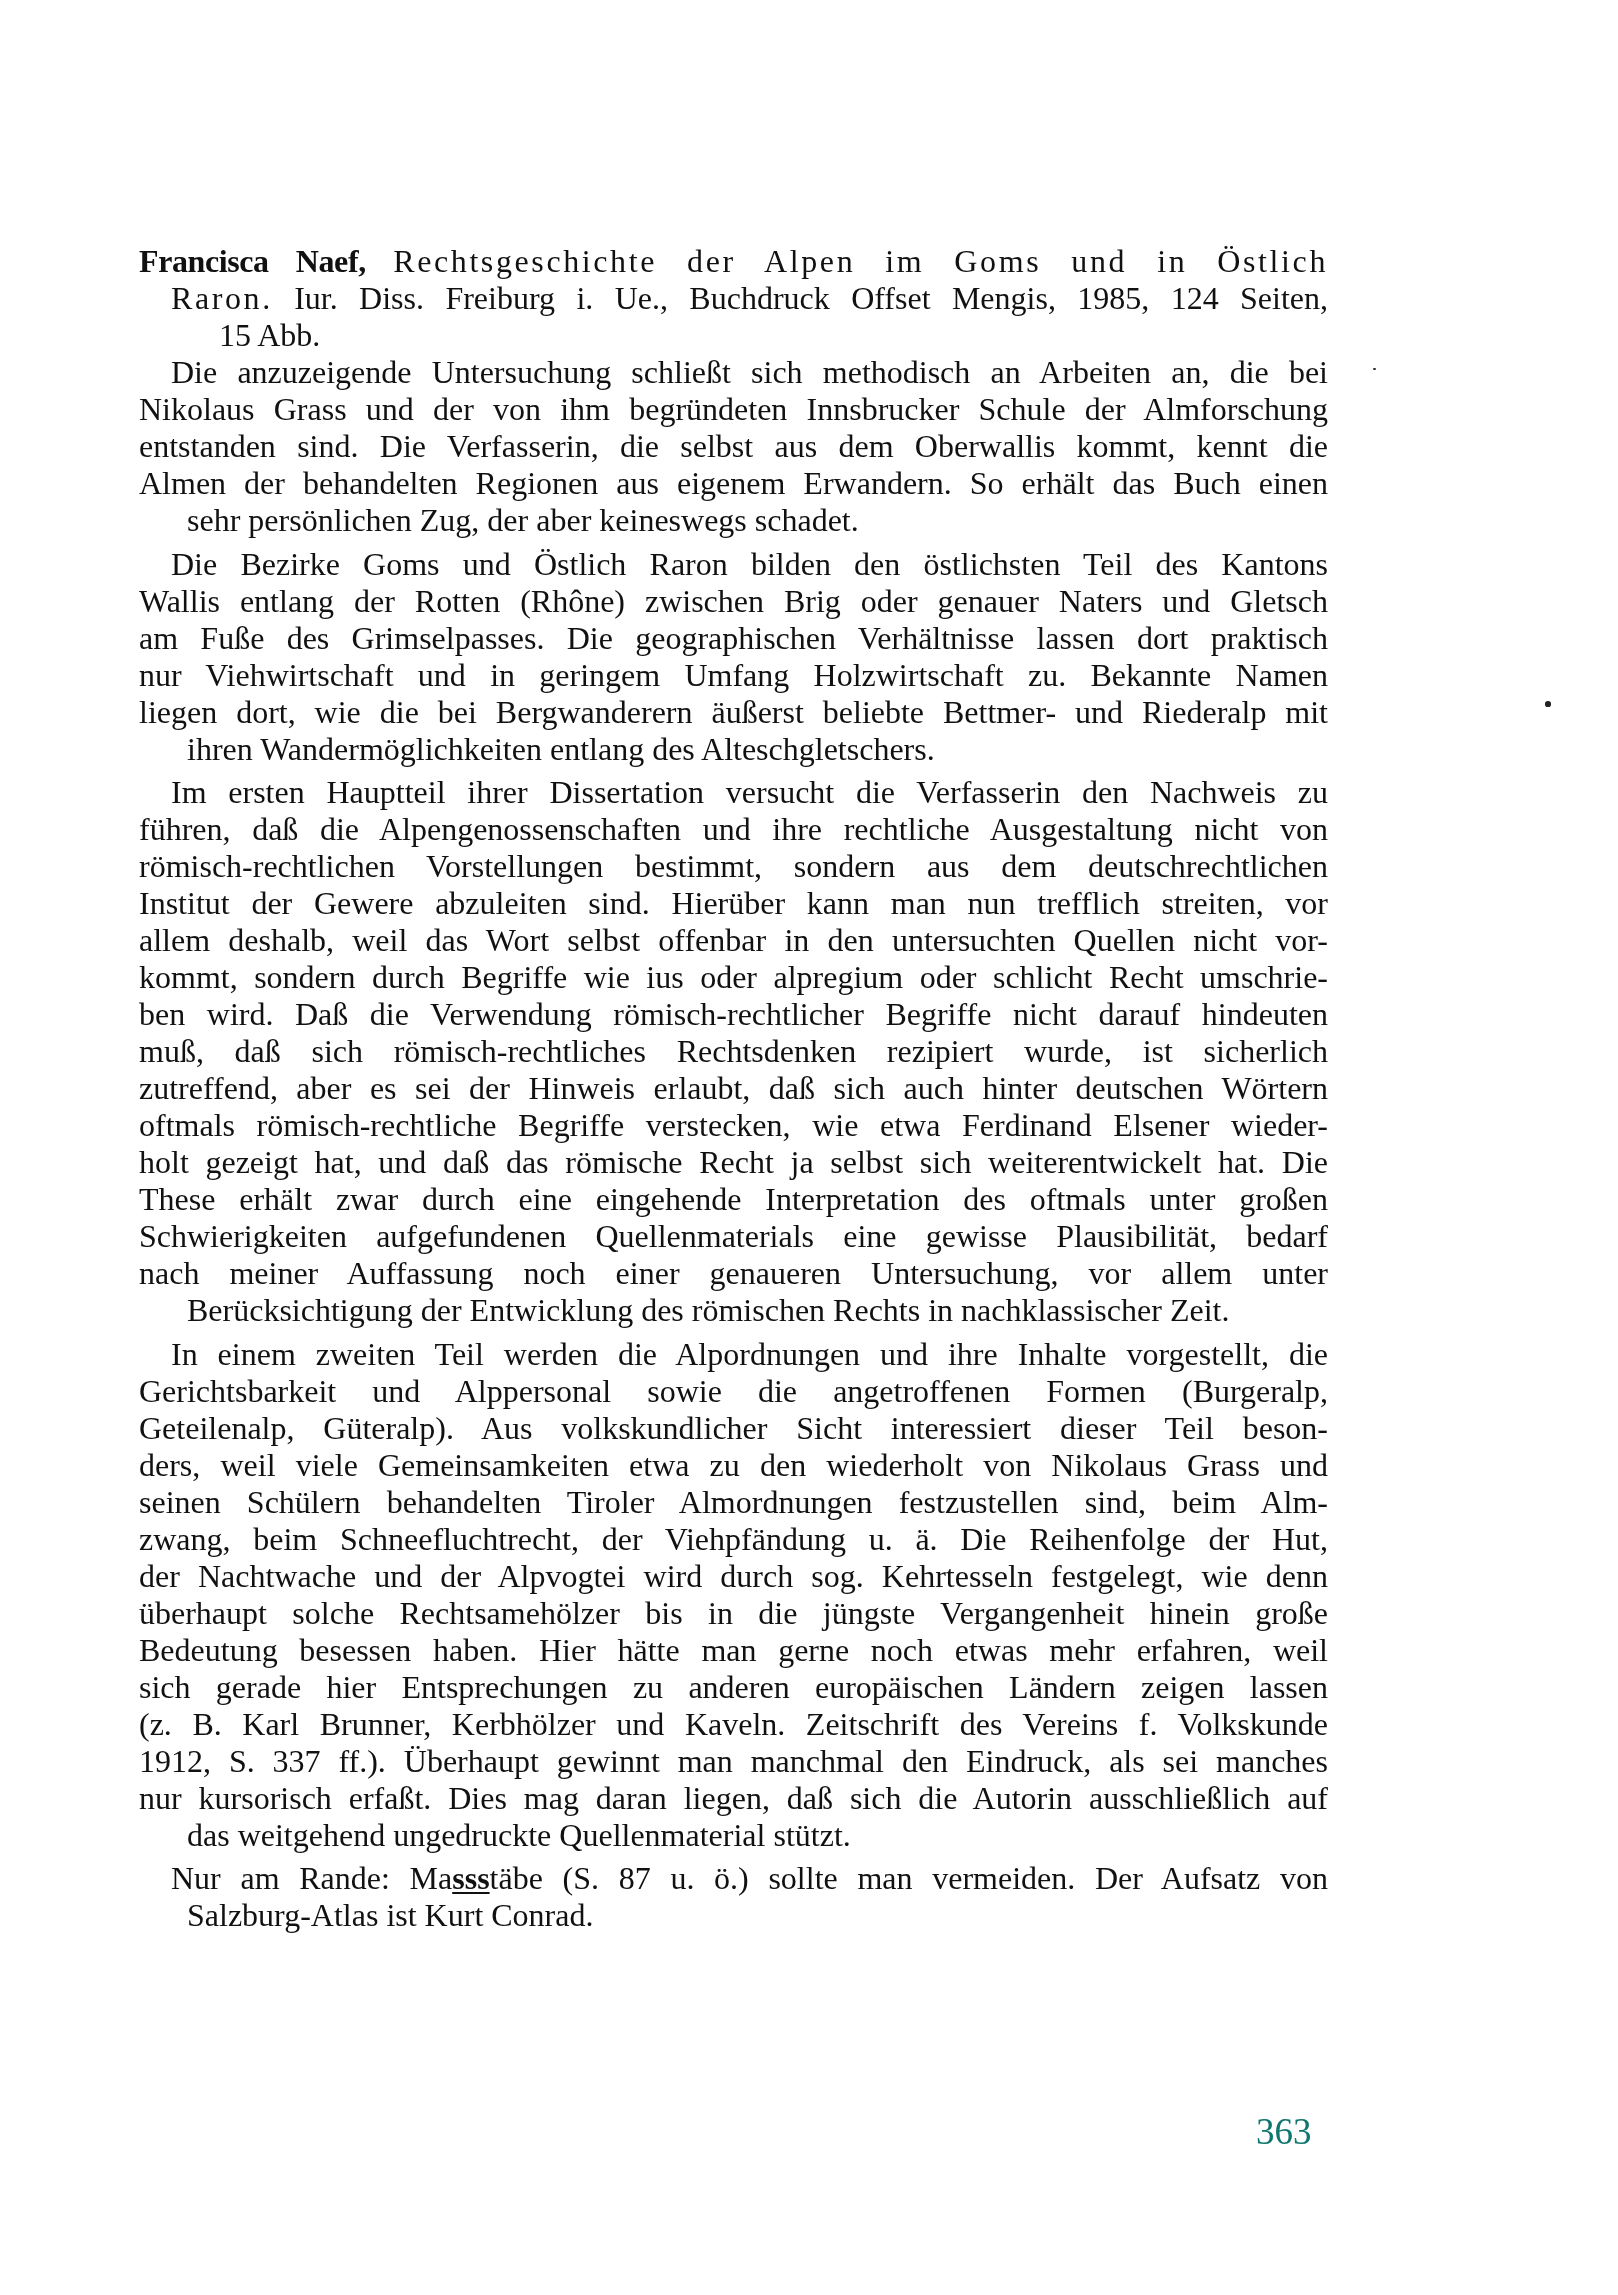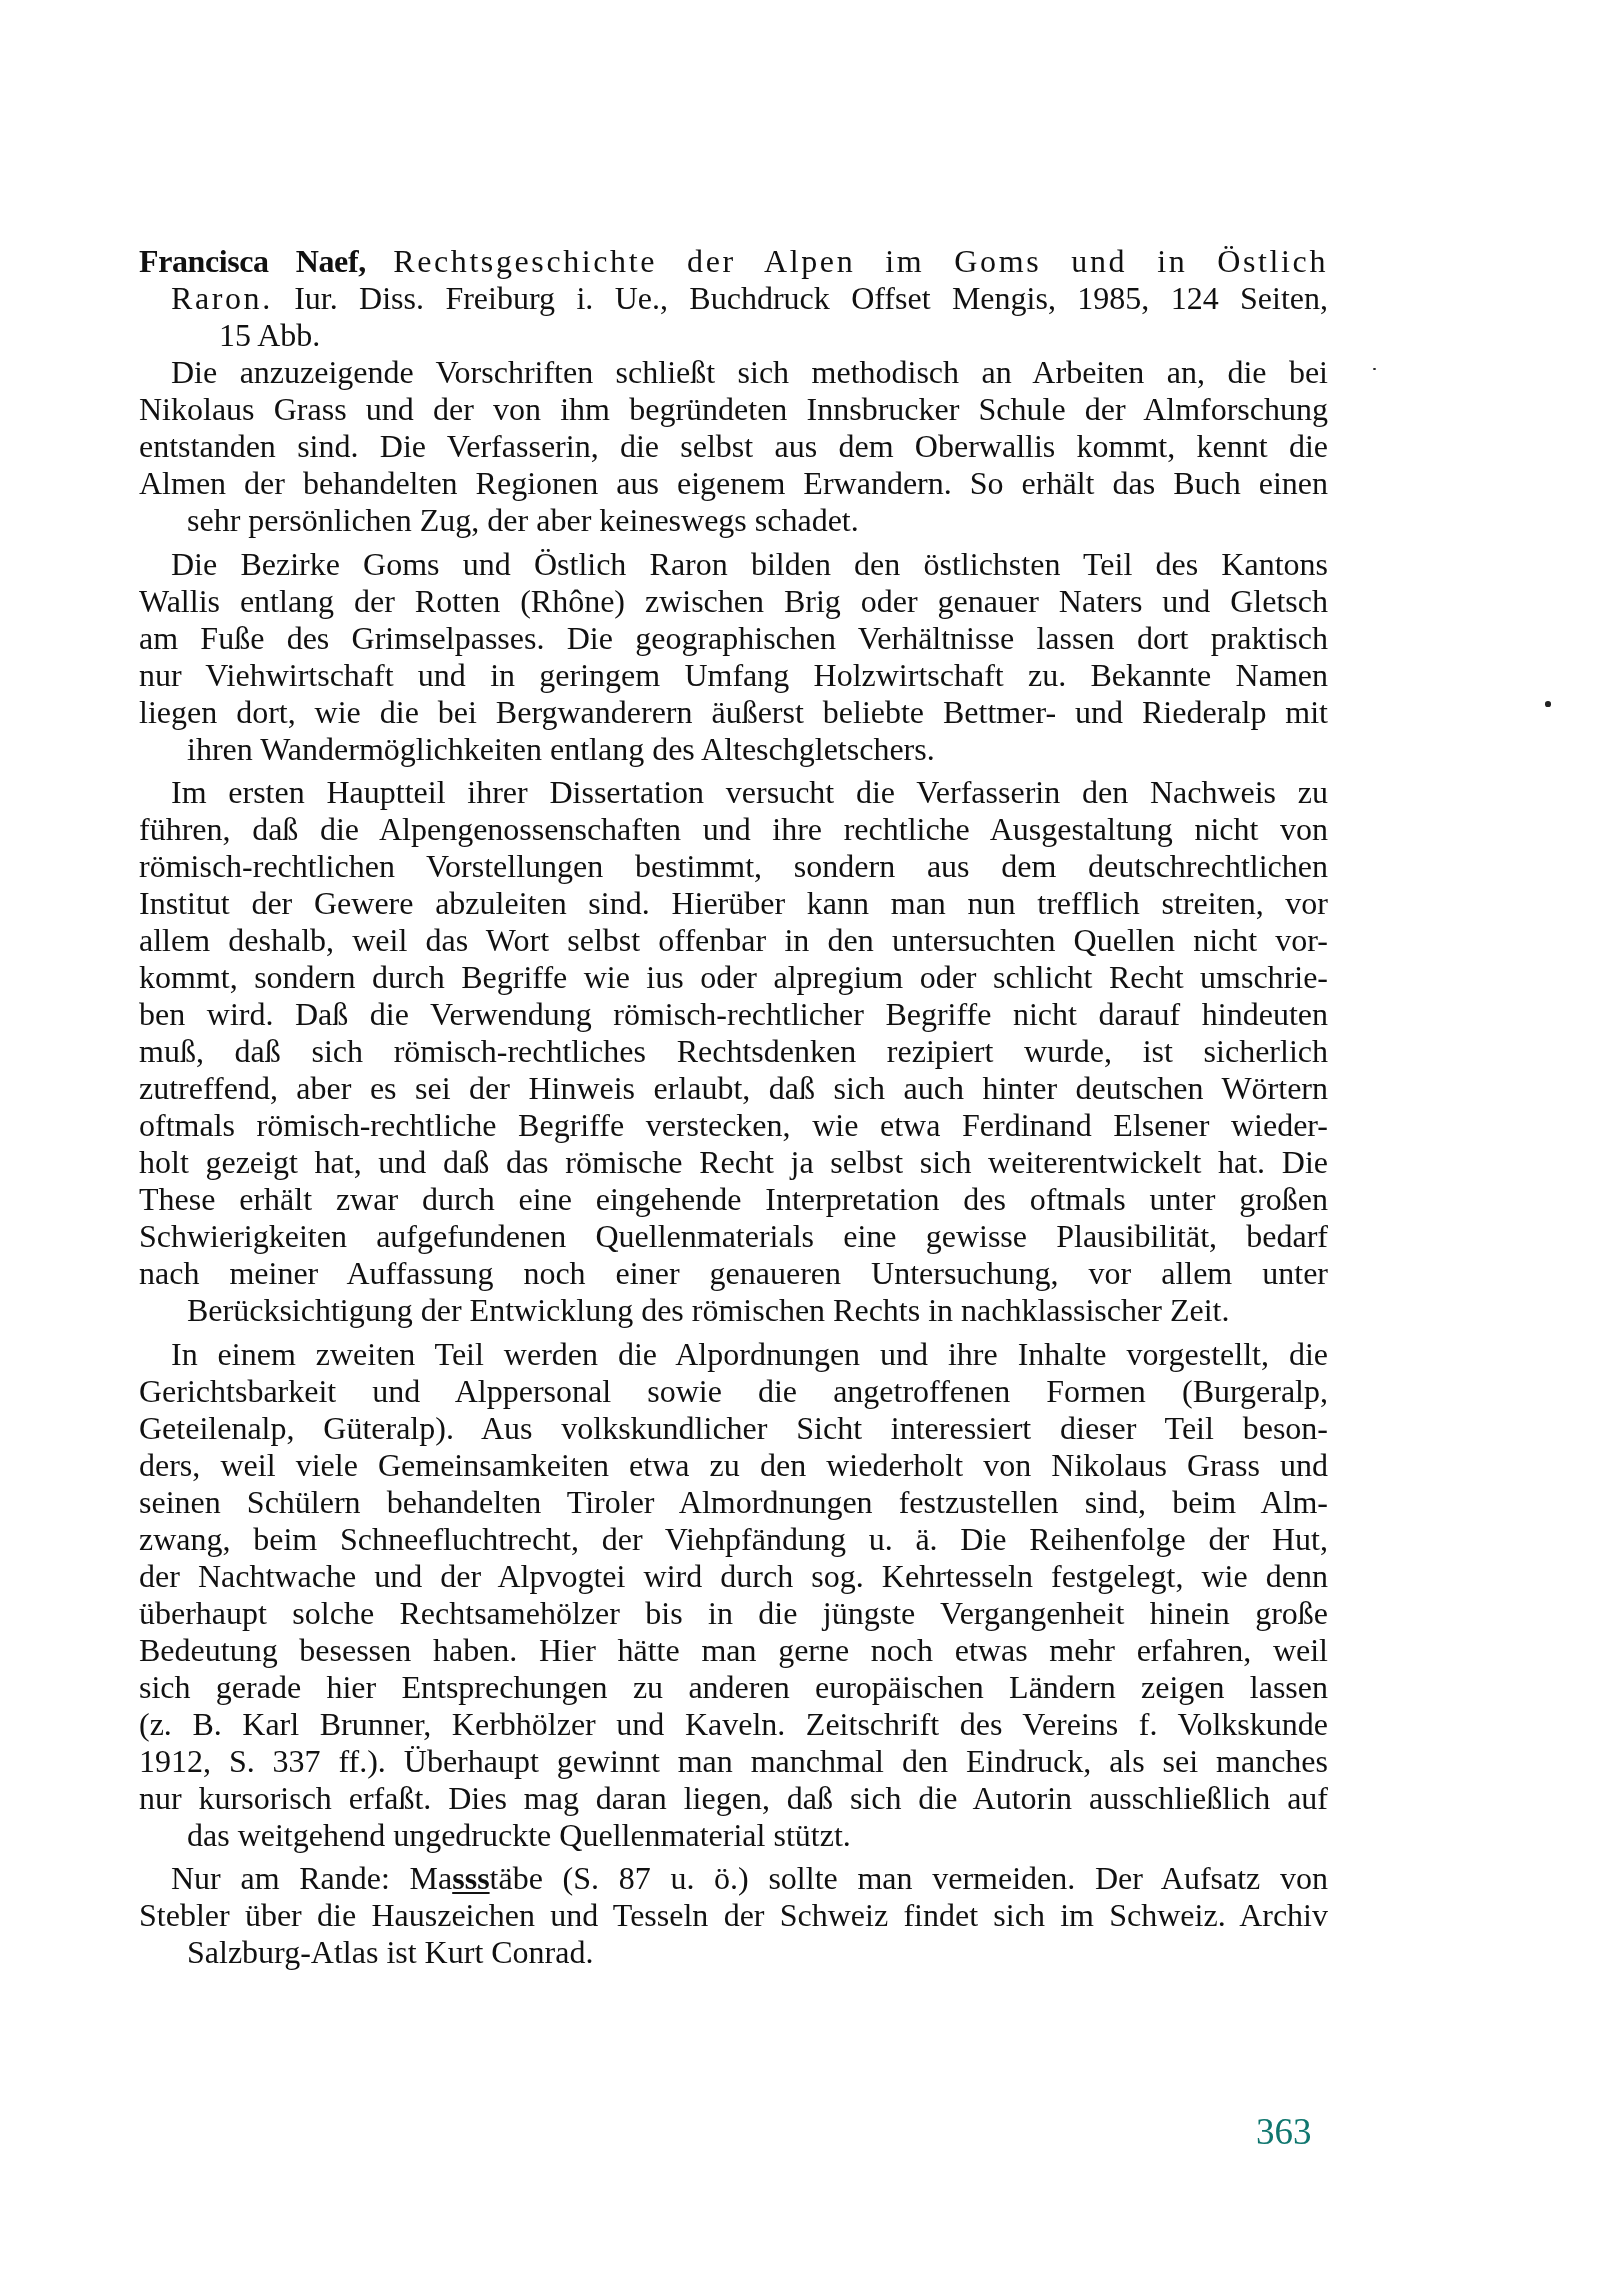--- a/index.html
+++ b/index.html
@@ -31,21 +31,21 @@
 
   <div class="text-block">
 
     <div>
       <span class="line"><span class="author">Francisca Naef,</span> <span class="spaced">Rechtsgeschichte der Alpen im Goms und in Östlich</span></span>
       <span class="line hang"><span class="spaced">Raron.</span> <span>Iur. Diss. Freiburg i. Ue., Buchdruck Offset Mengis, 1985, 124 Seiten,</span></span>
       <span class="line hang last">15 Abb.</span>
     </div>
 
     <div>
-      <span class="line indent">Die anzuzeigende Vorschriften schließt sich methodisch an Arbeiten an, die bei</span>
+      <span class="line indent">Die anzuzeigende Untersuchung schließt sich methodisch an Arbeiten an, die bei</span>
       <span class="line">Nikolaus Grass und der von ihm begründeten Innsbrucker Schule der Almforschung</span>
       <span class="line">entstanden sind. Die Verfasserin, die selbst aus dem Oberwallis kommt, kennt die</span>
       <span class="line">Almen der behandelten Regionen aus eigenem Erwandern. So erhält das Buch einen</span>
       <span class="line last">sehr persönlichen Zug, der aber keineswegs schadet.</span>
     </div>
     <div class="para-gap"></div>
 
     <div>
       <span class="line indent">Die Bezirke Goms und Östlich Raron bilden den östlichsten Teil des Kantons</span>
       <span class="line">Wallis entlang der Rotten (Rhône) zwischen Brig oder genauer Naters und Gletsch</span>
@@ -88,21 +88,20 @@
       <span class="line">sich gerade hier Entsprechungen zu anderen europäischen Ländern zeigen lassen</span>
       <span class="line">(z. B. Karl Brunner, Kerbhölzer und Kaveln. Zeitschrift des Vereins f. Volkskunde</span>
       <span class="line">1912, S. 337 ff.). Überhaupt gewinnt man manchmal den Eindruck, als sei manches</span>
       <span class="line">nur kursorisch erfaßt. Dies mag daran liegen, daß sich die Autorin ausschließlich auf</span>
       <span class="line last">das weitgehend ungedruckte Quellenmaterial stützt.</span>
     </div>
     <div class="para-gap"></div>
 
     <div>
       <span class="line indent"><span>Nur am Rande: Ma</span><span class="ul">sss</span><span>täbe (S. 87 u. ö.) sollte man vermeiden. Der Aufsatz von</span></span>
-      <span class="line">Stebler über die Hauszeichen und Tesseln der Schweiz findet sich im Schweiz. Archiv</span>
       <span class="line last">Salzburg-Atlas ist Kurt Conrad.</span>
     </div>
   </div>
 
   <div class="page-number">363</div>
 
   <div class="speck" style="left:1373px;top:368px;width:3.2px;height:2.4px;"></div>
   <div class="speck" style="left:1545px;top:701px;width:5.7px;height:5.7px;"></div>
 </div>
 

